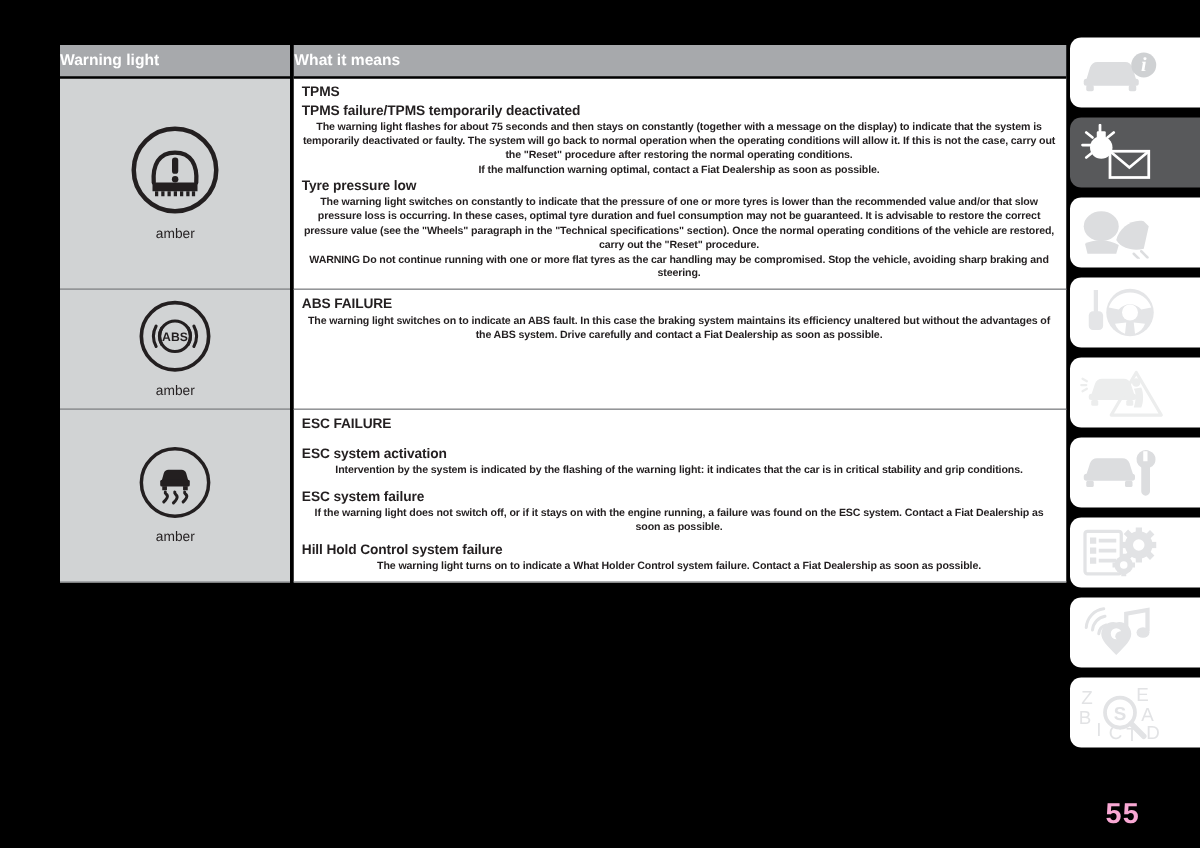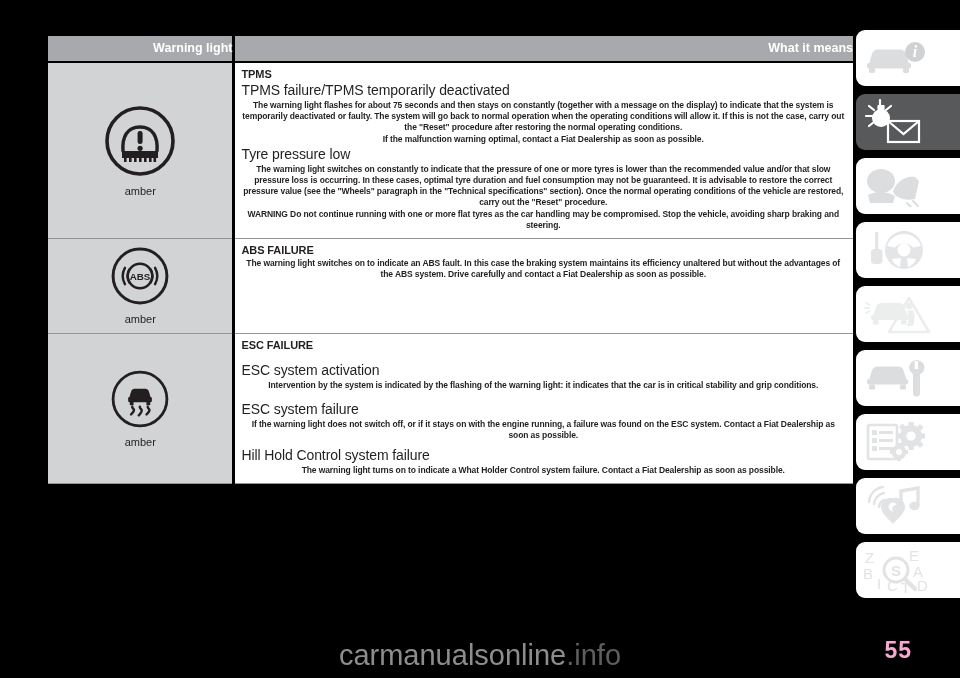--- a/index.html
+++ b/index.html
@@ -29,21 +29,21 @@
     left: 48px;
     top: 36px;
     width: 805px;
     border-collapse: collapse;
   }
   .col-head {
     background: #a7a9ac;
     color: #ffffff;
     font-weight: bold;
     font-size: 12.5px;
-    text-align: right;
+    text-align: left;
     padding: 5px 0 6px 0;
     border-bottom: 2px solid #000;
   }
   .head-left  { width: 185px; }
   .head-right { width: 620px; }
   .head-gap { width: 2px; background:#000; padding:0; border:none;}
 
   .icon-cell {
     background: #d1d3d4;
     width: 185px;
@@ -75,22 +75,22 @@
   
   .lamp-title {
     font-size: 11px;
     font-weight: bold;
     color: #231f20;
     line-height: 1.28;
     margin: 0 0 1px 0;
     letter-spacing: -0.1px;
   }
   .sub-title {
-    font-size: 14px;
-    font-weight: normal;
+    font-size: 11px;
+    font-weight: bold;
     color: #231f20;
     line-height: 1.28;
     margin: 0;
     letter-spacing: -0.1px;
   }
   .body-copy {
     font-size: 8.5px;
     font-weight: bold;
     color: #231f20;
     line-height: 1.30;
@@ -423,17 +423,14 @@
           <circle cx="33" cy="23" r="12" fill="none" stroke="#e2e3e5" stroke-width="3"></circle>
           <line x1="42" y1="32" x2="52" y2="42" stroke="#e2e3e5" stroke-width="4.4" stroke-linecap="round"></line>
           <text x="33" y="29" text-anchor="middle" font-family="Liberation Sans, sans-serif" font-size="15" font-weight="bold" fill="#e2e3e5">S</text>
         </svg>
       </span>
     </div>
   </div>
 
   <div id="page-number">55</div>
 
-  <div id="watermark">
-    <span>carmanualsonline</span><span class="dim">.info</span>
-  </div>
 
 </div>
 
 </body></html>

